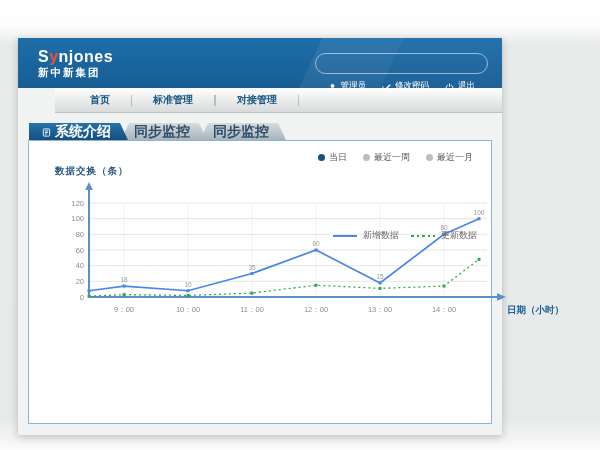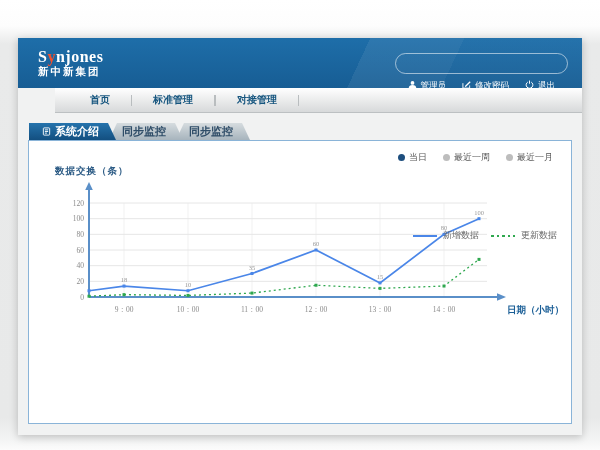--- a/index.html
+++ b/index.html
@@ -1,42 +1,42 @@
 <!DOCTYPE html>
 <html><head>
 <meta charset="utf-8">
 <style>
   * { margin:0; padding:0; box-sizing:border-box; }
   html,body { width:600px; height:450px; }
   body { font-family:"Liberation Sans","DejaVu Sans",sans-serif; position:relative; overflow:hidden; background:#fff; }
   .canvas { position:absolute; inset:0;
     background:linear-gradient(180deg,#ffffff 0px,#fdfdfd 26px,#e9eaea 44px,#e8e9e9 418px,#f2f3f3 438px,#fcfcfc 450px); }
-  .window { position:absolute; left:18px; top:38px; width:564px; height:397px;
-    background:#f1f2f2; box-shadow:0 2px 8px rgba(0,0,0,.22);font-family:Liberation Serif, serif; }
+  .window { position:absolute; left:18px; top:38px; width:484px; height:397px;
+    background:#f1f2f2; box-shadow:0 2px 8px rgba(0,0,0,.22); }
   
   .hdr { height:50px; position:relative; display:flex; align-items:center; padding:0 14px 0 20px;
     background:linear-gradient(115deg,rgba(255,255,255,0) 0%,rgba(255,255,255,0) 60%,rgba(255,255,255,.07) 60%,rgba(255,255,255,.07) 76%,rgba(255,255,255,.03) 76%),
                linear-gradient(180deg,#1e6ea9,#175d94); }
   .logo-top { font-size:16px; font-weight:bold; color:#fff; letter-spacing:.5px; line-height:17px; }
   .logo-accent { color:#f4502c; }
   .logo-sub { font-size:10.5px; font-weight:bold; color:#fff; letter-spacing:2px; line-height:14px; }
   .app-title { color:#fff; font-size:13.5px; margin-left:20px; margin-top:12px; letter-spacing:1px; }
   .hdr-actions { position:absolute; right:14px; top:15px; height:21px; border:1px solid rgba(255,255,255,.55);
     border-radius:11px; display:flex; align-items:center; padding:0 12px; gap:16px; }
-  .hdr-action { display:flex; align-items:flex-start; gap:4px; color:#fff; font-size:8.5px; cursor:pointer; white-space:nowrap;margin-top:44px; }
+  .hdr-action { display:flex; align-items:flex-end; gap:4px; color:#fff; font-size:8.5px; cursor:pointer; white-space:nowrap;margin-top:44px; }
   .hdr-action svg { width:9px; height:9px; display:block; }
   
   .nav { height:25px; background:linear-gradient(180deg,#ffffff,#d7d9da); border-bottom:1px solid #bcc0c2;
     display:flex; align-items:center; padding-left:14px;margin-left:37px; }
   .nav-item { font-size:10px; font-weight:bold; color:#17567f; padding:0 21px; cursor:pointer; white-space:nowrap; }
   .nav-sep { width:1px; height:11px; background:#b9bdbf; }
   
   .content { position:relative; height:321px; }
   .tabs { position:absolute; left:11px; top:10px; display:flex; height:17px; }
-  .tab { position:relative; height:17px; font-size:11px; font-weight:bold; padding:0 17px 0 13px; color:#2f4d68;
+  .tab { position:relative; height:17px; font-size:14px; font-weight:bold; padding:0 17px 0 13px; color:#2f4d68;
     background:linear-gradient(180deg,#d6dcdf,#a7b4bd); clip-path:polygon(8px 0,calc(100% - 8px) 0,100% 100%,0 100%);
     display:flex; align-items:center; gap:4px; cursor:pointer; white-space:nowrap; }
   .tab + .tab { margin-left:-7px; }
   .tab.active { background:linear-gradient(180deg,#2573ac,#134f80); color:#fff;
     clip-path:polygon(0 0,calc(100% - 8px) 0,100% 100%,0 100%); }
   .tab svg { width:9px; height:9px; }
   .panel { position:absolute; left:10px; right:10px; top:27px; bottom:10px; background:#fff; border:1px solid #8ab4d8; }
   .radios { position:absolute; top:10px; right:18px; display:flex; gap:16px; align-items:center; }
   .radio { display:flex; align-items:center; gap:4px; font-size:9px; color:#555; cursor:pointer; }
   .dot { width:7px; height:7px; border-radius:50%; background:#bdbdbd; }

